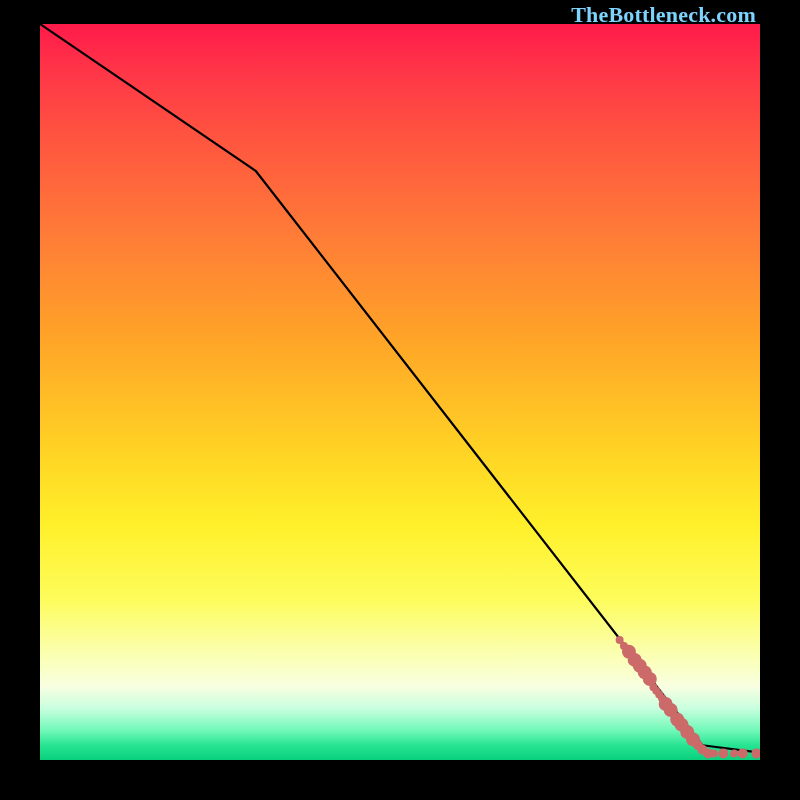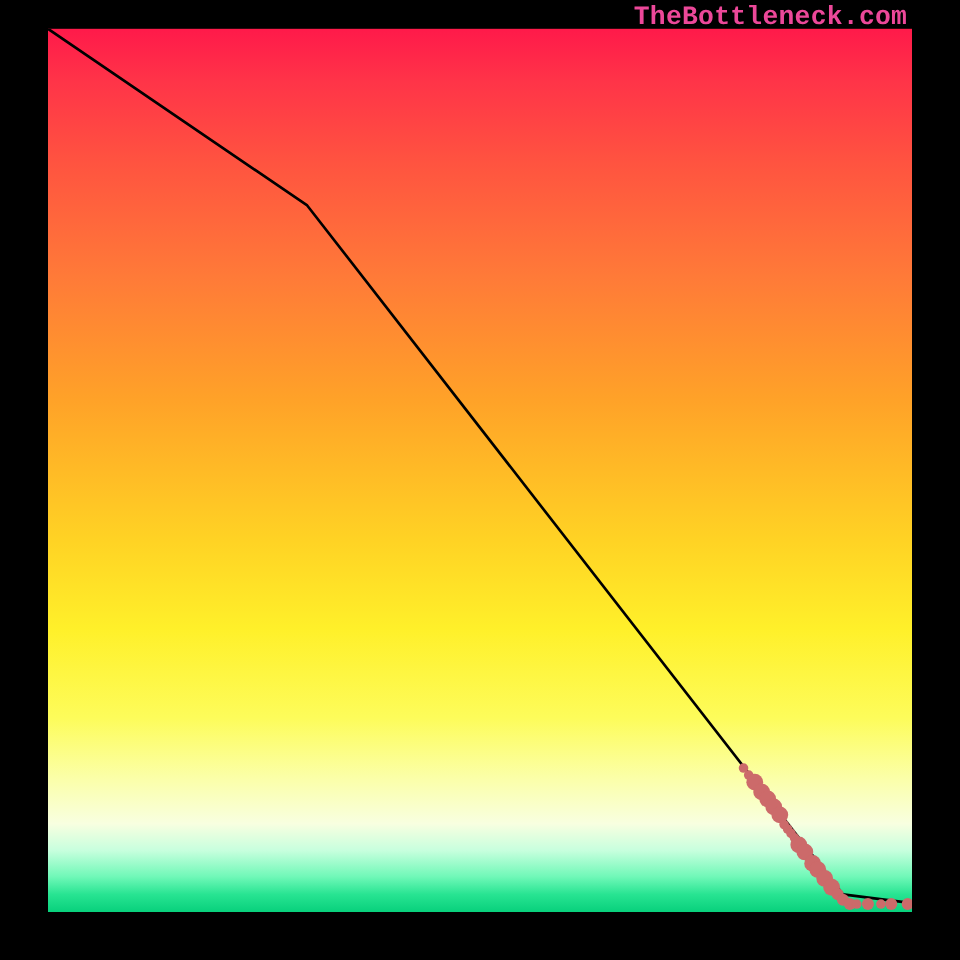--- a/index.html
+++ b/index.html
@@ -37,24 +37,24 @@
   .plot-area svg {
     position: absolute;
     left: 0; top: 0;
     width: 100%;
     height: 100%;
   }
   .watermark {
     position: absolute;
     top: 2px;
     right: 44px;
-    font-family: Liberation Mono, monospace;
+    font-family: Liberation Serif, serif;
     font-size: 22px;
     font-weight: 600;
-    color: #ec4899;
+    color: #7dd3fc;
     letter-spacing: 0.2px;
   }
 </style>
 </head>
 <body>
 
 <div class="stage">
 
   <div class="watermark">TheBottleneck.com</div>
 

